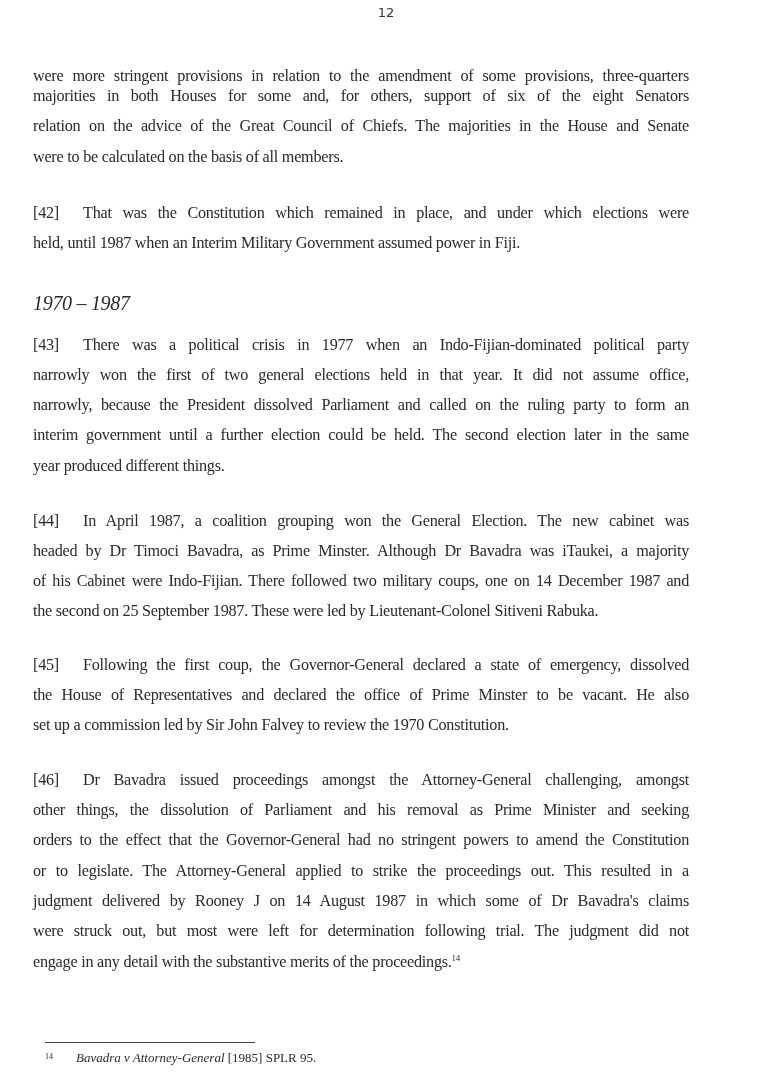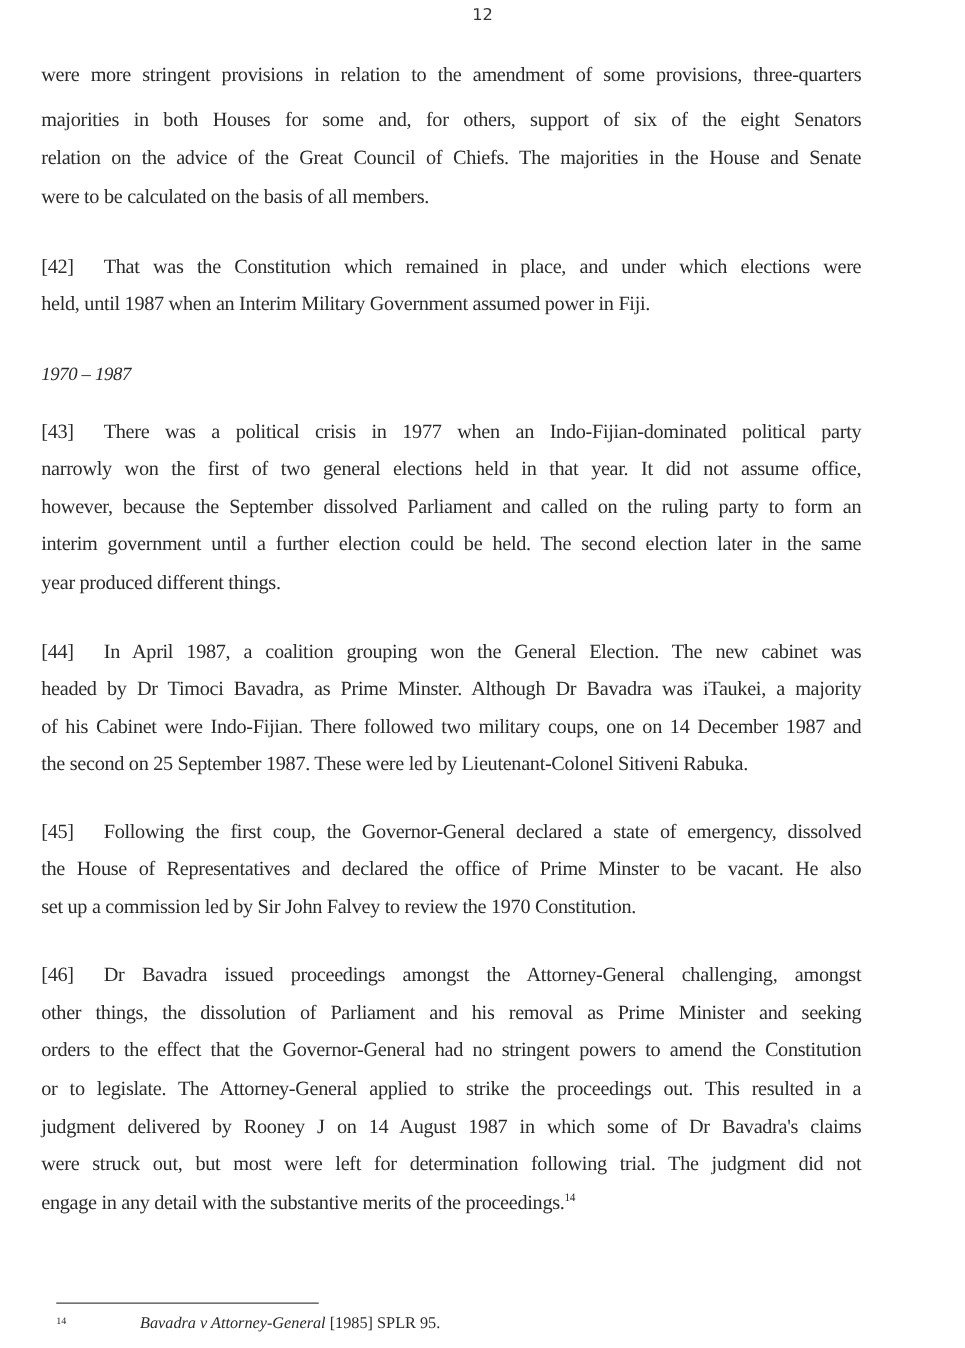--- a/index.html
+++ b/index.html
@@ -4,45 +4,45 @@
   <style>
     html, body { margin: 0; padding: 0; background: #ffffff; }
     body { width: 772px; height: 1078px; position: relative; overflow: hidden;
            font-family: "Liberation Serif", serif; color: #2a2a2a; }
     .page-num { position: absolute; top: 5px; left: 0; width: 772px; text-align: center;
                 font-family: "DejaVu Sans", sans-serif; font-size: 13px; color: #333; }
     .line { position: absolute; left: 33px; width: 656px; font-size: 16.2px; white-space: nowrap;
             text-align: justify; text-align-last: justify; letter-spacing: -0.25px; line-height: 20px; }
     .line.last { text-align-last: left; }
     .para-num { display: inline-block; width: 50px; text-align-last: left; }
-    .heading { position: absolute; left: 33px; font-size: 15px; font-style: italic; letter-spacing: -0.3px; }
+    .heading { position: absolute; left: 33px; font-size: 20px; font-style: italic; letter-spacing: -0.3px; }
     sup { font-size: 9px; vertical-align: 6px; line-height: 0; }
     .fn-rule { position: absolute; left: 45px; top: 1042px; width: 210px; height: 1px; background: #444; }
     .footnote { position: absolute; left: 45px; top: 1050px; font-size: 13px; white-space: nowrap; }
     .fn-num { display: inline-block; width: 31px; font-size: 8px; vertical-align: 3px; }
-    .fn-case { font-style: italic; margin-left: 36px; }
+    .fn-case { font-style: italic; }
   </style>
 </head>
 <body>
 
 <div class="page-num">12</div>
 
-<div class="line" style="top:50px">were more stringent provisions in relation to the amendment of some provisions, three-quarters</div>
+<div class="line" style="top:66px">were more stringent provisions in relation to the amendment of some provisions, three-quarters</div>
 <div class="line" style="top:86px">majorities in both Houses for some and, for others, support of six of the eight Senators</div>
 <div class="line" style="top:116px">relation on the advice of the Great Council of Chiefs.  The majorities in the House and Senate</div>
 <div class="line last" style="top:147px">were to be calculated on the basis of all members.</div>
 
 <div class="line" style="top:203px"><span class="para-num">[42]</span><span>That was the Constitution which remained in place, and under which elections were</span></div>
 <div class="line last" style="top:233px">held, until 1987 when an Interim Military Government assumed power in Fiji.</div>
 
 <div class="heading" style="top:292px">1970 – 1987</div>
 
 <div class="line" style="top:335px"><span class="para-num">[43]</span><span>There was a political crisis in 1977 when an Indo-Fijian-dominated political party</span></div>
 <div class="line" style="top:365px">narrowly won the first of two general elections held in that year.  It did not assume office,</div>
-<div class="line" style="top:395px">however, because the September dissolved Parliament and called on the ruling party to form an</div>
+<div class="line" style="top:395px">narrowly, because the President dissolved Parliament and called on the ruling party to form an</div>
 <div class="line" style="top:425px">interim government until a further election could be held.  The second election later in the same</div>
 <div class="line last" style="top:456px">year produced different things.</div>
 
 <div class="line" style="top:511px"><span class="para-num">[44]</span><span>In April 1987, a coalition grouping won the General Election. The new cabinet was</span></div>
 <div class="line" style="top:541px">headed by Dr Timoci Bavadra, as Prime Minster.  Although Dr Bavadra was iTaukei, a majority</div>
 <div class="line" style="top:571px">of his Cabinet were Indo-Fijian.  There followed two military coups, one on 14 December 1987 and</div>
 <div class="line last" style="top:601px">the second on 25 September 1987.  These were led by Lieutenant-Colonel Sitiveni Rabuka.</div>
 
 <div class="line" style="top:655px"><span class="para-num">[45]</span><span>Following the first coup, the Governor-General declared a state of emergency, dissolved</span></div>
 <div class="line" style="top:685px">the House of Representatives and declared the office of Prime Minster to be vacant.  He also</div>

